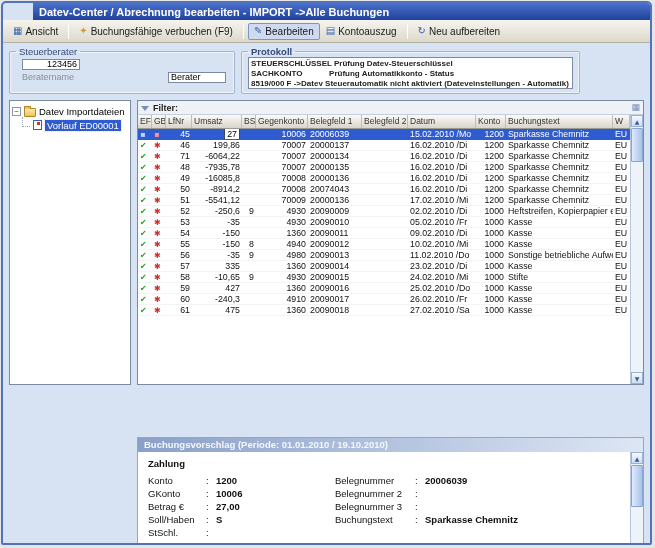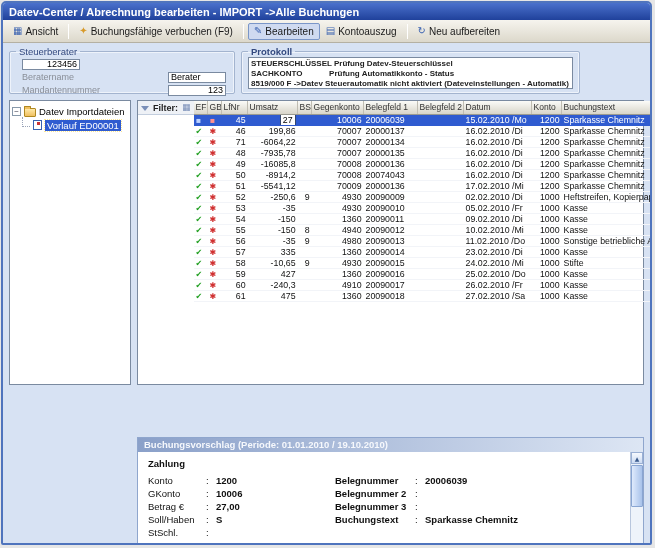--- a/index.html
+++ b/index.html
@@ -7,21 +7,21 @@
   body { font-family:"Liberation Sans", sans-serif; background:#e6e6e6; position:relative; }
   .icon-font { font-family:"DejaVu Sans", sans-serif; }
 
   .window { position:absolute; top:1px; left:1px; width:651px; height:544px;
             border:2px solid #4f74bd; border-radius:5px 5px 2px 2px;
             background:#d7e2f3; overflow:hidden; }
 
   
   .titlebar { height:17px; background:linear-gradient(180deg,#4a71cc,#20419b);
               color:#fff; font-size:11px; font-weight:bold; padding:2px 6px;
-              display:flex; align-items:center; }
+              display:flex; align-items:center;margin-left:30px; }
 
   
   .toolbar { height:23px; background:linear-gradient(180deg,#f6f4ee,#dcd8cb);
              border-bottom:1px solid #b4b0a2; display:flex; align-items:center;
              padding:0 4px; font-size:10px; color:#1a1a1a; }
   .tbtn { display:flex; align-items:center; gap:3px; padding:2px 5px;
           border:1px solid transparent; border-radius:2px; white-space:nowrap; }
   .tbtn.pressed { background:#cfdaf0; border:1px solid #7a96c8; }
   .ticon { font-family:"DejaVu Sans", sans-serif; font-size:10px; line-height:10px; }
   .ic-blue { color:#3a62b0; } .ic-gold { color:#d89a2a; }
@@ -71,21 +71,21 @@
                border-bottom:1px dotted #9aa4b8; margin-top:-6px; }
   .vorlauf-icon { width:9px; height:10px; background:#fff; border:1px solid #3a62b0;
                   position:relative; flex:none; }
   .vorlauf-icon::after { content:""; position:absolute; right:1px; top:1px;
                          width:3px; height:3px; background:#cc3333; }
   .tree-label.selected { background:#2f5bd0; color:#fff; padding:0 2px;
                          outline:1px dotted #fbe694; }
 
   
   .grid { position:absolute; left:134px; top:57px; width:507px; height:285px;
-          background:#fff; border:1px solid #7a8aa0; display:flex; flex-direction:row; }
+          background:#fff; border:1px solid #7a8aa0; display:flex; flex-direction:column; }
   .filter-row { height:14px; background:#eef1f6; border-bottom:1px solid #c3cede;
                 display:flex; align-items:center; gap:4px; padding:0 3px;
                 font-size:9px; font-weight:bold; color:#222; flex:none; }
   .funnel { width:0; height:0; border-left:4px solid transparent; border-right:4px solid transparent;
             border-top:5px solid #7a8fb8; margin-top:1px; }
   .filter-grid-btn { margin-left:auto; color:#7a8fb8; font-size:9px; line-height:9px; }
 
   .grid-body { flex:1; display:flex; min-height:0; }
   .grid-cols { flex:1; display:flex; flex-direction:column; min-width:0; }
 
@@ -123,21 +123,21 @@
   .vorschlag { position:absolute; left:134px; top:350px; width:507px; height:125px;
                display:flex; flex-direction:column; border:1px solid #8fa6cd; background:#fff;margin-top:44px; }
   .vorschlag-header { height:14px; flex:none; font-size:9.5px; font-weight:bold; color:#f6f8fc;
                       background:linear-gradient(90deg,#8aa0c9,#dde6f4);
                       padding:1px 6px; white-space:nowrap; }
   .vorschlag-body { flex:1; display:flex; min-height:0; }
   .vorschlag-fields { flex:1; padding:6px 0 0 10px; font-size:9.5px; color:#111; overflow:hidden; }
   .vtitle { font-weight:bold; margin-bottom:5px; }
   .vrow { display:flex; height:13px; align-items:center; }
   .vl-label { width:58px; } .vl-colon { width:10px; } .vl-value { width:95px; font-weight:bold; }
-  .vr-label { width:80px; margin-left:24px;font-weight:bold; } .vr-colon { width:10px; }
+  .vr-label { width:80px; margin-left:24px; } .vr-colon { width:10px; }
   .vr-value { flex:1; font-weight:bold; }
 </style>
 </head>
 <body>
 
 <div class="window">
 
   <div class="titlebar">
     <span>Datev-Center / Abrechnung bearbeiten - IMPORT -&gt;Alle Buchungen</span>
   </div>
@@ -172,24 +172,20 @@
   <div class="content">
 
     <fieldset class="fs-steuerberater">
       <legend>Steuerberater</legend>
       <div class="sb-row">
         <input class="sb-input num" value="123456" style="">
       </div>
       <div class="sb-row">
         <span class="sb-label">Beratername</span>
         <input class="sb-input" value="Berater" style="">
-      </div>
-      <div class="sb-row">
-        <span class="sb-label">Mandantennummer</span>
-        <input class="sb-input num" value="123" style="">
       </div>
     </fieldset>
 
     <fieldset class="fs-protokoll">
       <legend>Protokoll</legend>
       <div class="protokoll-box">
         <div class="protokoll-line">STEUERSCHLÜSSEL Prüfung Datev-Steuerschlüssel</div>
         <div class="protokoll-line">SACHKONTO            Prüfung Automatikkonto - Status</div>
         <div class="protokoll-line">8519/000 F -&gt;Datev Steuerautomatik nicht aktiviert (Dateveinstellungen - Automatik) - Daten ggf. nicht fehlerfrei einlesbar</div>
       </div>

